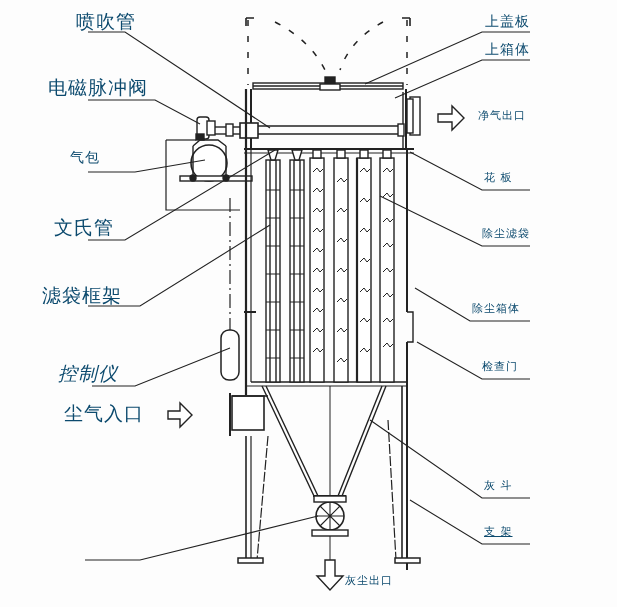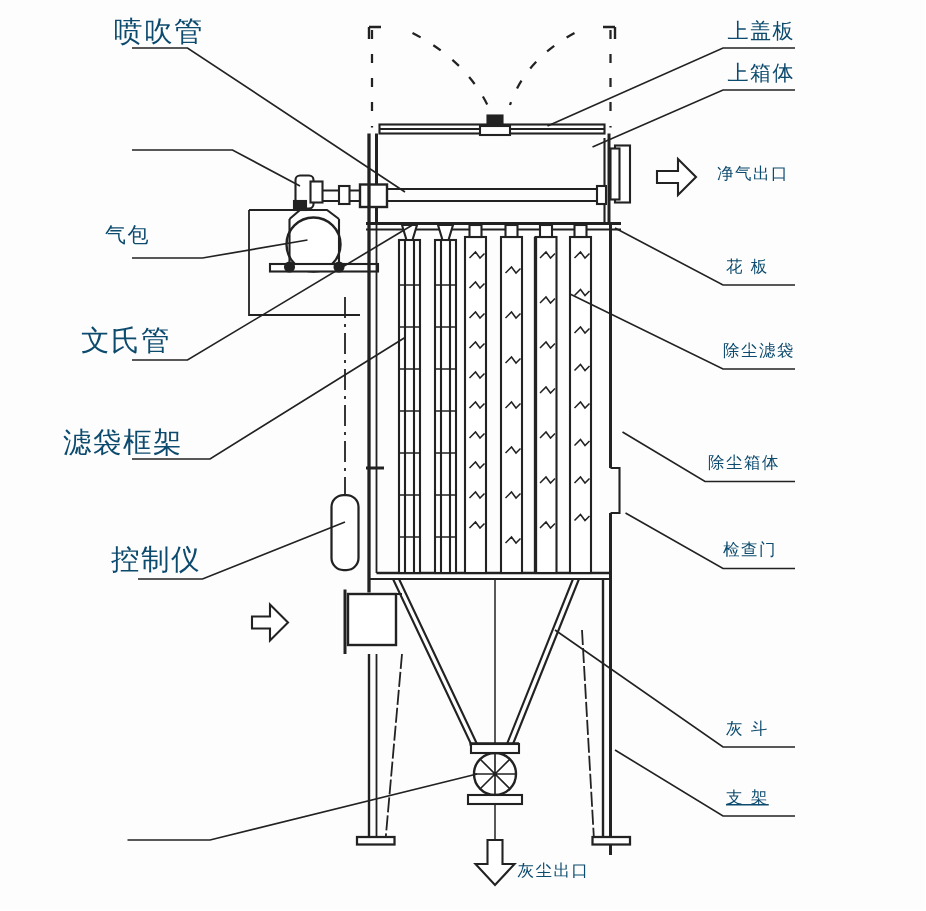--- a/index.html
+++ b/index.html
@@ -178,24 +178,26 @@
     <g stroke-width="1.4">
       <path d="M168 411 h12 v-8 l12 12 l-12 12 v-8 h-12 z" fill="#fff"></path>
     </g>
     <g stroke-width="1.4">
       <path d="M325 560 v16 h-8 l13 14 l13 -14 h-8 v-16 z" fill="#fff"></path>
     </g>
   </g>
 </svg>
 
 <div class="lbl big" style="left:76px;top:12px;">喷吹管</div>
+<div class="lbl big" style="left:48px;top:78px;">电磁脉冲阀</div>
 <div class="lbl big" style="left:70px;top:150px;font-size:14px;">气包</div>
 <div class="lbl big" style="left:54px;top:218px;">文氏管</div>
 <div class="lbl big" style="left:42px;top:286px;">滤袋框架</div>
-<div class="lbl big" style="left:74px;top:364px;">控制仪</div>
+<div class="lbl big" style="left:58px;top:364px;font-style:italic;">控制仪</div>
+<div class="lbl big" style="left:64px;top:404px;">尘气入口</div>
 
 <div class="lbl sm" style="left:485px;top:14px;">上盖板</div>
 <div class="lbl sm" style="left:485px;top:42px;">上箱体</div>
 <div class="lbl mid" style="left:478px;top:110px;">净气出口</div>
 <div class="lbl mid" style="left:484px;top:172px;">花 板</div>
 <div class="lbl mid" style="left:482px;top:228px;">除尘滤袋</div>
 <div class="lbl mid" style="left:472px;top:303px;">除尘箱体</div>
 <div class="lbl mid" style="left:482px;top:361px;">检查门</div>
 <div class="lbl mid" style="left:484px;top:480px;">灰 斗</div>
 <div class="lbl mid" style="left:484px;top:526px;text-decoration:underline;">支 架</div>

